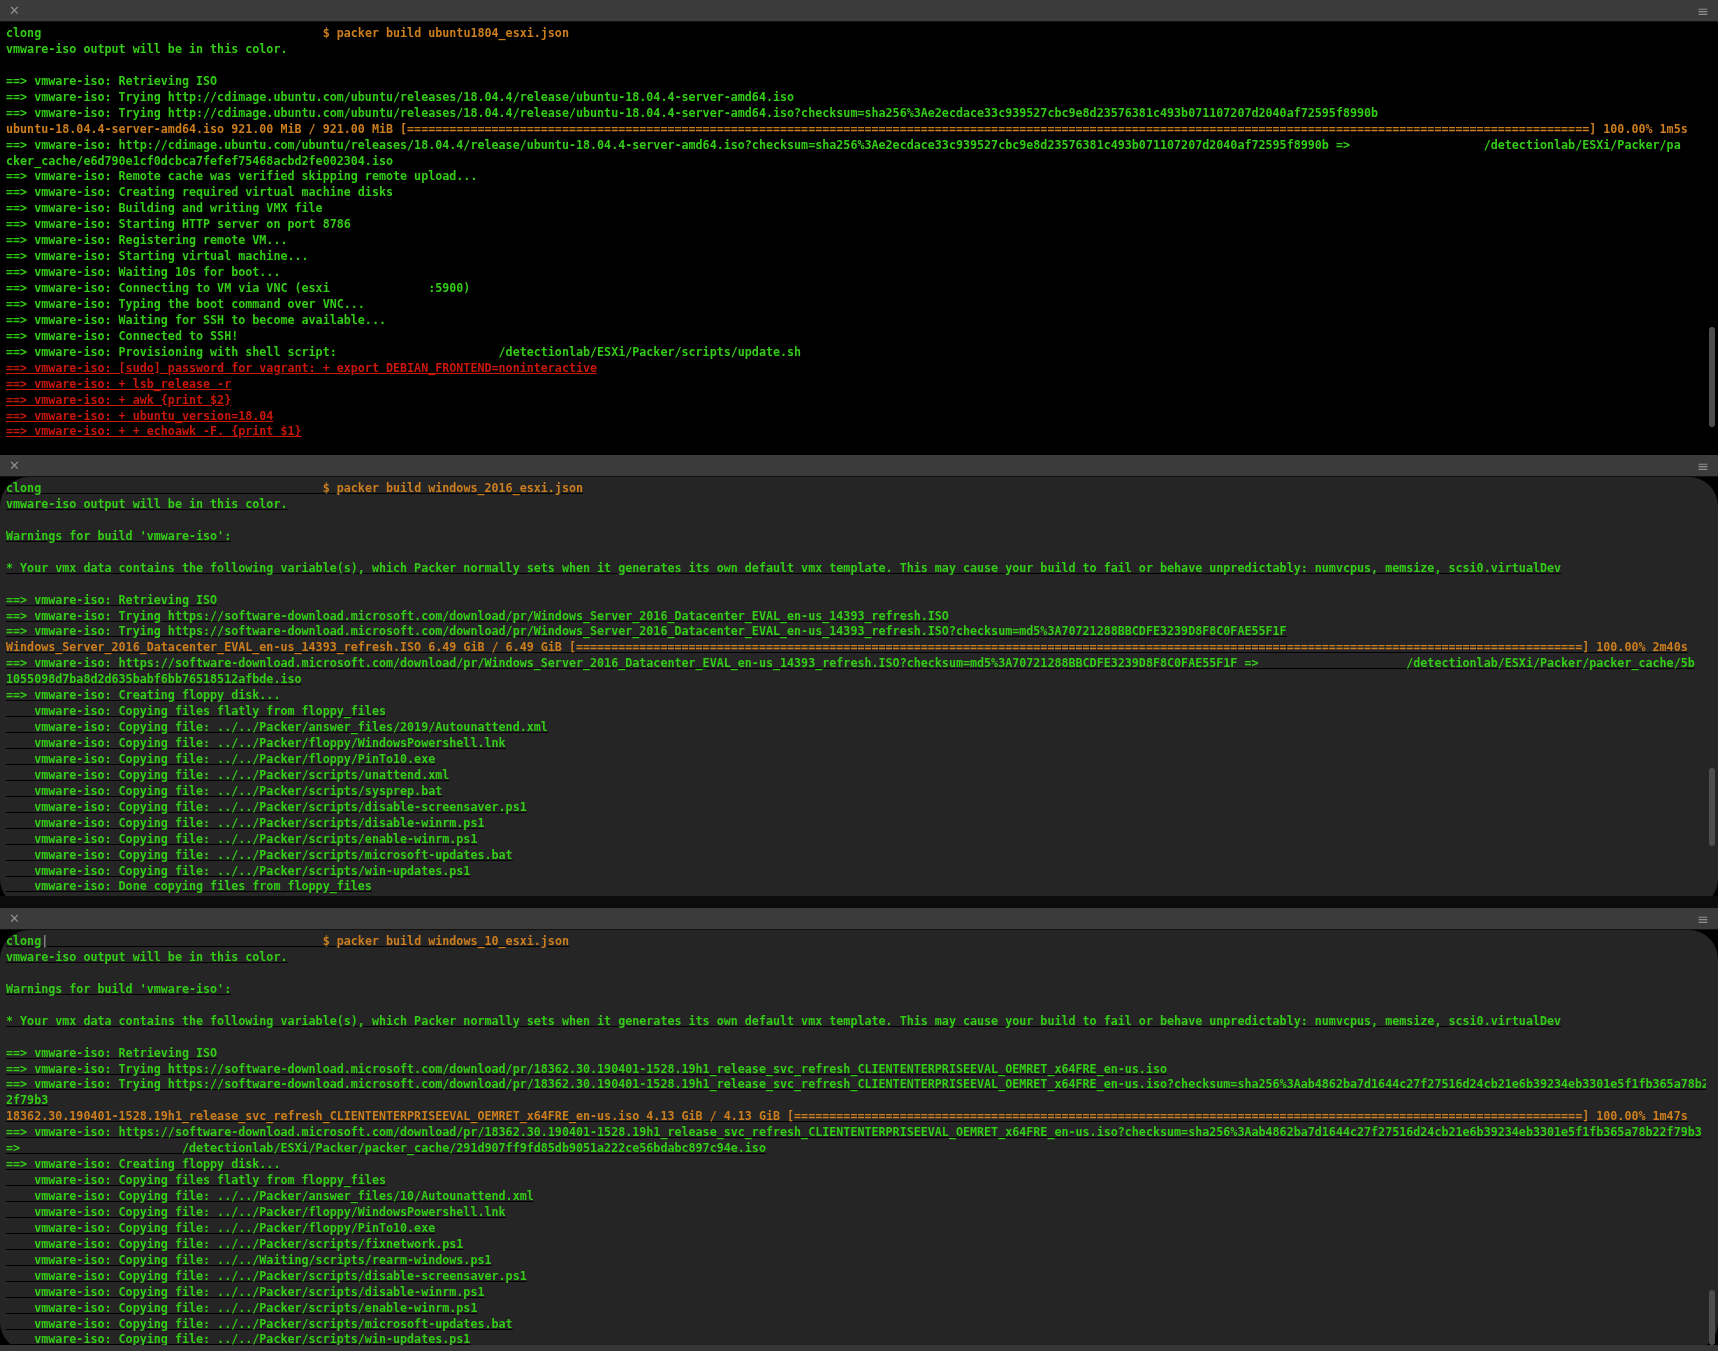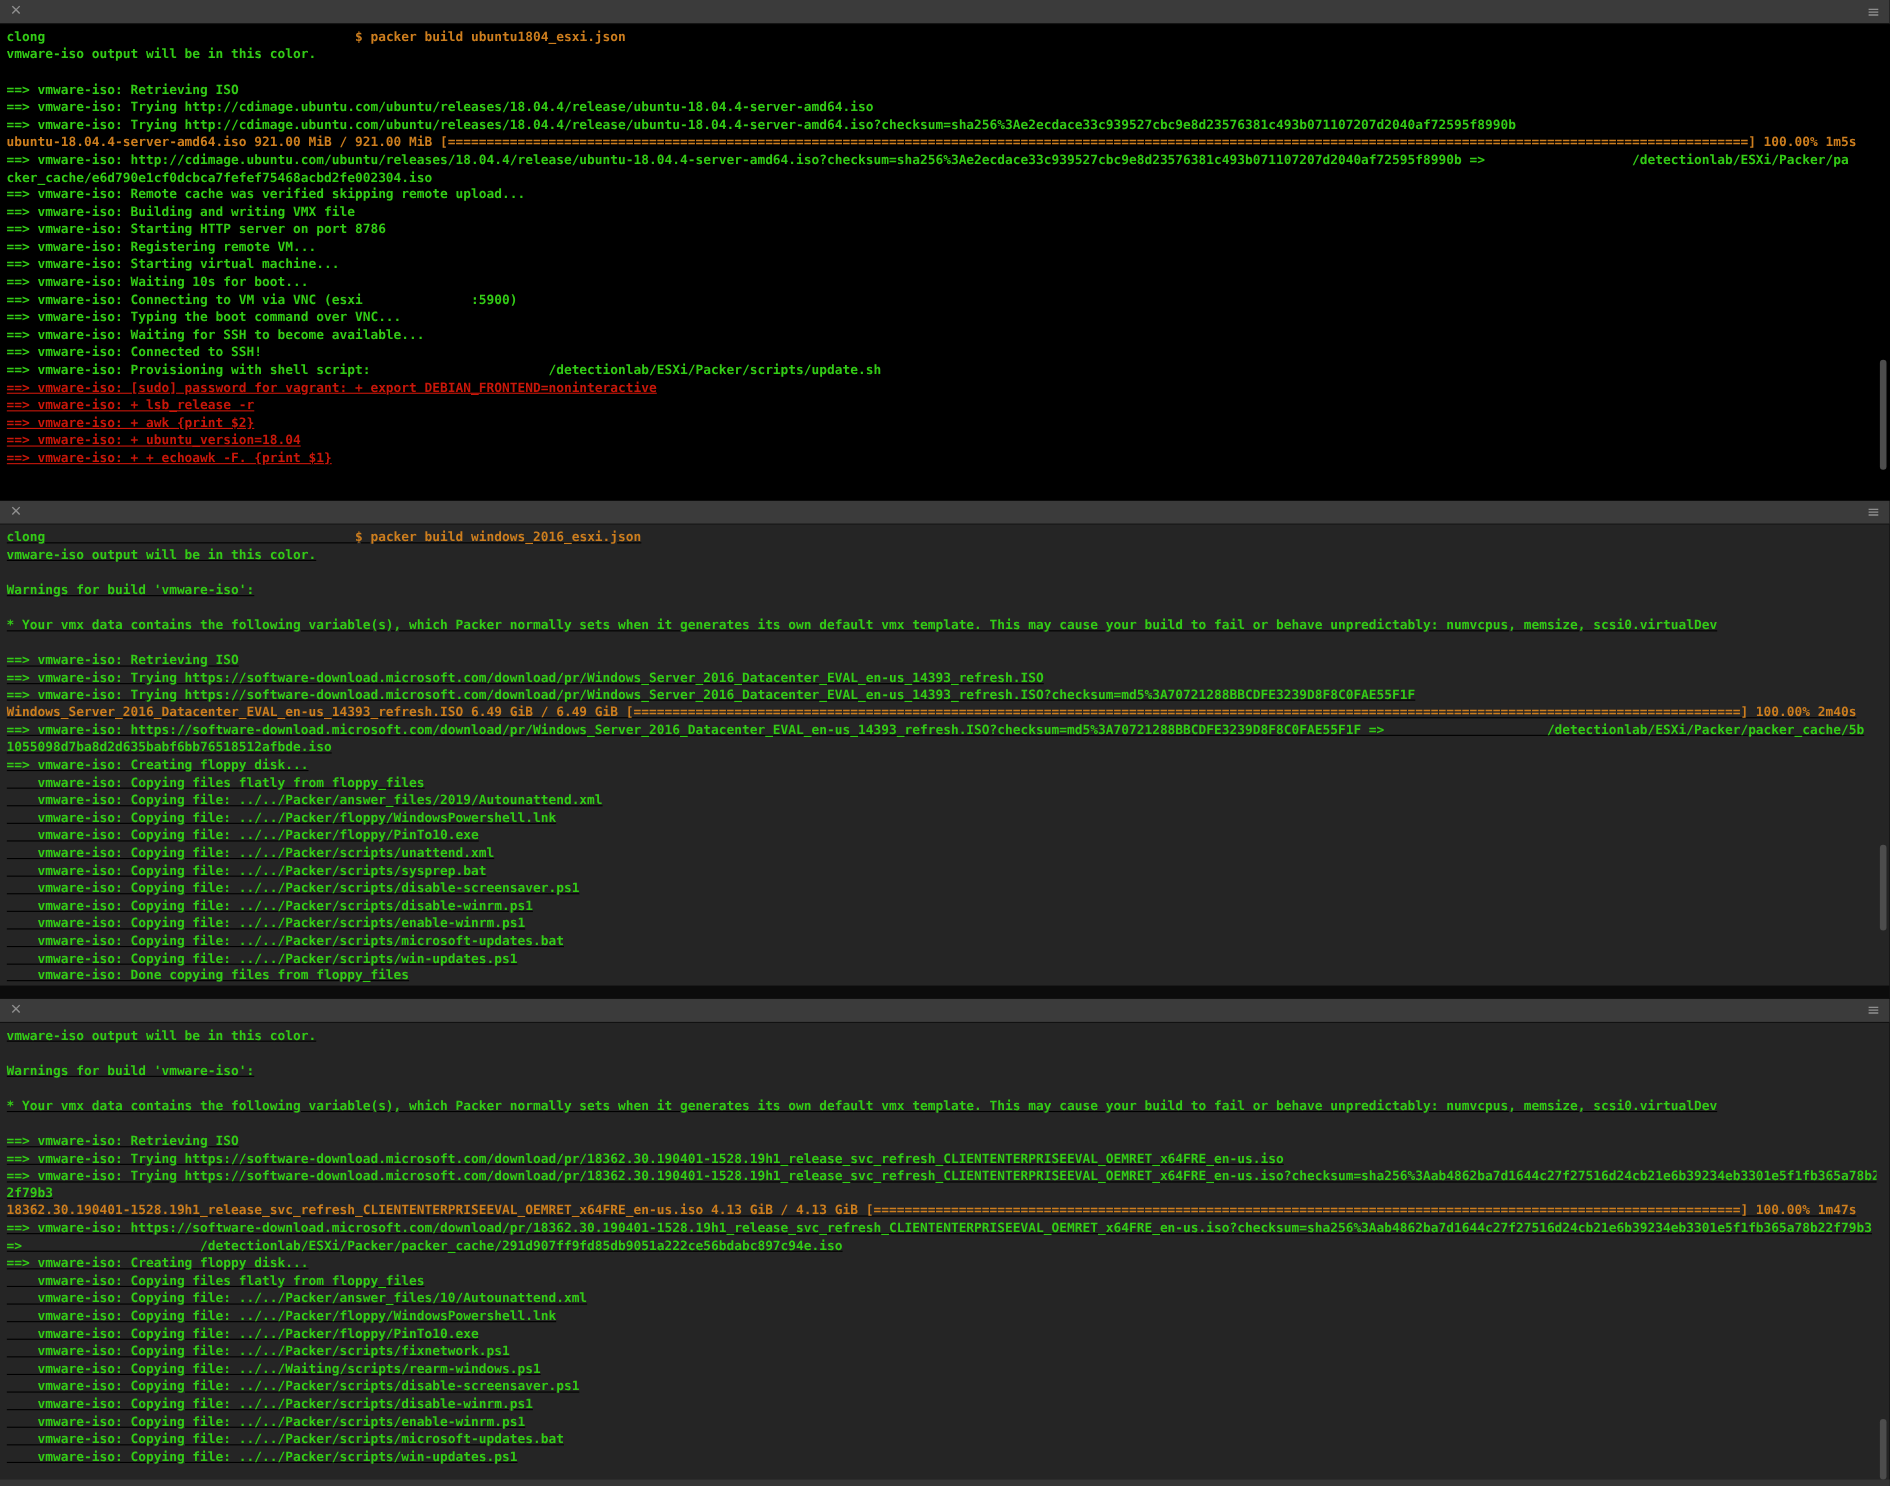--- a/index.html
+++ b/index.html
@@ -7,21 +7,21 @@
        font-family:"DejaVu Sans Mono", monospace;}
   .pane{position:absolute;left:0;width:1718px;overflow:hidden;}
   .titlebar{height:22px;background:var(--titlebar);display:flex;align-items:center;
             justify-content:space-between;padding:0 9px;box-sizing:border-box;
             border-bottom:1px solid #111;}
   .tb-close{color:var(--icon);font-family:"DejaVu Sans",sans-serif;font-size:13px;
             line-height:22px;cursor:default;}
   .tb-menu{color:var(--icon);font-family:"DejaVu Sans",sans-serif;font-size:14px;
            line-height:22px;cursor:default;}
   .content{position:absolute;top:22px;left:0;right:0;bottom:0;
-           padding:4px 12px 0 6px;overflow:hidden;}
+           padding:4px 12px 0 6px;overflow:hidden;border-radius:29px;}
   .bg1{background:var(--pane1bg);}
   .bg2{background:var(--pane2bg);text-decoration:underline;}
   .line{white-space:pre;font-size:11.7px;line-height:15.95px;height:15.95px;
         font-weight:bold;overflow:hidden;}
   .c-g{color:var(--green);}
   .c-o{color:var(--orange);}
   .c-r{color:var(--red);text-decoration:underline;}
   .c-d{color:#8a8a8a;}
   .gap-strip{position:absolute;left:0;width:1718px;height:12px;background:#0c0c0c;}
   .bottom-strip{position:absolute;left:0;top:1345px;width:1718px;height:6px;background:#353535;}
@@ -39,20 +39,21 @@
       <div class="line"><span class="c-g">clong                                        </span><span class="c-o">$ packer build ubuntu1804_esxi.json</span></div>
       <div class="line"><span class="c-g">vmware-iso output will be in this color.</span></div>
       <div class="line"></div>
       <div class="line"><span class="c-g">==&gt; vmware-iso: Retrieving ISO</span></div>
       <div class="line"><span class="c-g">==&gt; vmware-iso: Trying http://cdimage.ubuntu.com/ubuntu/releases/18.04.4/release/ubuntu-18.04.4-server-amd64.iso</span></div>
       <div class="line"><span class="c-g">==&gt; vmware-iso: Trying http://cdimage.ubuntu.com/ubuntu/releases/18.04.4/release/ubuntu-18.04.4-server-amd64.iso?checksum=sha256%3Ae2ecdace33c939527cbc9e8d23576381c493b071107207d2040af72595f8990b</span></div>
       <div class="line"><span class="c-o">ubuntu-18.04.4-server-amd64.iso 921.00 MiB / 921.00 MiB [========================================================================================================================================================================] 100.00% 1m5s</span></div>
       <div class="line"><span class="c-g">==&gt; vmware-iso: http://cdimage.ubuntu.com/ubuntu/releases/18.04.4/release/ubuntu-18.04.4-server-amd64.iso?checksum=sha256%3Ae2ecdace33c939527cbc9e8d23576381c493b071107207d2040af72595f8990b =&gt;                   /detectionlab/ESXi/Packer/pa</span></div>
       <div class="line"><span class="c-g">cker_cache/e6d790e1cf0dcbca7fefef75468acbd2fe002304.iso</span></div>
       <div class="line"><span class="c-g">==&gt; vmware-iso: Remote cache was verified skipping remote upload...</span></div>
+      <div class="line"><span class="c-g">==&gt; vmware-iso: Creating required virtual machine disks</span></div>
       <div class="line"><span class="c-g">==&gt; vmware-iso: Building and writing VMX file</span></div>
       <div class="line"><span class="c-g">==&gt; vmware-iso: Starting HTTP server on port 8786</span></div>
       <div class="line"><span class="c-g">==&gt; vmware-iso: Registering remote VM...</span></div>
       <div class="line"><span class="c-g">==&gt; vmware-iso: Starting virtual machine...</span></div>
       <div class="line"><span class="c-g">==&gt; vmware-iso: Waiting 10s for boot...</span></div>
       <div class="line"><span class="c-g">==&gt; vmware-iso: Connecting to VM via VNC (esxi              :5900)</span></div>
       <div class="line"><span class="c-g">==&gt; vmware-iso: Typing the boot command over VNC...</span></div>
       <div class="line"><span class="c-g">==&gt; vmware-iso: Waiting for SSH to become available...</span></div>
       <div class="line"><span class="c-g">==&gt; vmware-iso: Connected to SSH!</span></div>
       <div class="line"><span class="c-g">==&gt; vmware-iso: Provisioning with shell script:                       /detectionlab/ESXi/Packer/scripts/update.sh</span></div>
@@ -99,20 +100,21 @@
     </div>
   <div class="gap-strip" style="top:441px;"></div>
 </div>
 
 <div class="pane" style="top:908px;height:443px;">
   <div class="titlebar">
     <span class="tb-close">✕</span>
     <span class="tb-menu">≡</span>
   </div>
   <div class="content bg2">
+      <div class="line"><span class="c-g">clong</span><span class="c-d">|</span><span class="c-g">                                       </span><span class="c-o">$ packer build windows_10_esxi.json</span></div>
       <div class="line"><span class="c-g">vmware-iso output will be in this color.</span></div>
       <div class="line"></div>
       <div class="line"><span class="c-g">Warnings for build 'vmware-iso':</span></div>
       <div class="line"></div>
       <div class="line"><span class="c-g">* Your vmx data contains the following variable(s), which Packer normally sets when it generates its own default vmx template. This may cause your build to fail or behave unpredictably: numvcpus, memsize, scsi0.virtualDev</span></div>
       <div class="line"></div>
       <div class="line"><span class="c-g">==&gt; vmware-iso: Retrieving ISO</span></div>
       <div class="line"><span class="c-g">==&gt; vmware-iso: Trying https://software-download.microsoft.com/download/pr/18362.30.190401-1528.19h1_release_svc_refresh_CLIENTENTERPRISEEVAL_OEMRET_x64FRE_en-us.iso</span></div>
       <div class="line"><span class="c-g">==&gt; vmware-iso: Trying https://software-download.microsoft.com/download/pr/18362.30.190401-1528.19h1_release_svc_refresh_CLIENTENTERPRISEEVAL_OEMRET_x64FRE_en-us.iso?checksum=sha256%3Aab4862ba7d1644c27f27516d24cb21e6b39234eb3301e5f1fb365a78b2</span></div>
       <div class="line"><span class="c-g">2f79b3</span></div>

